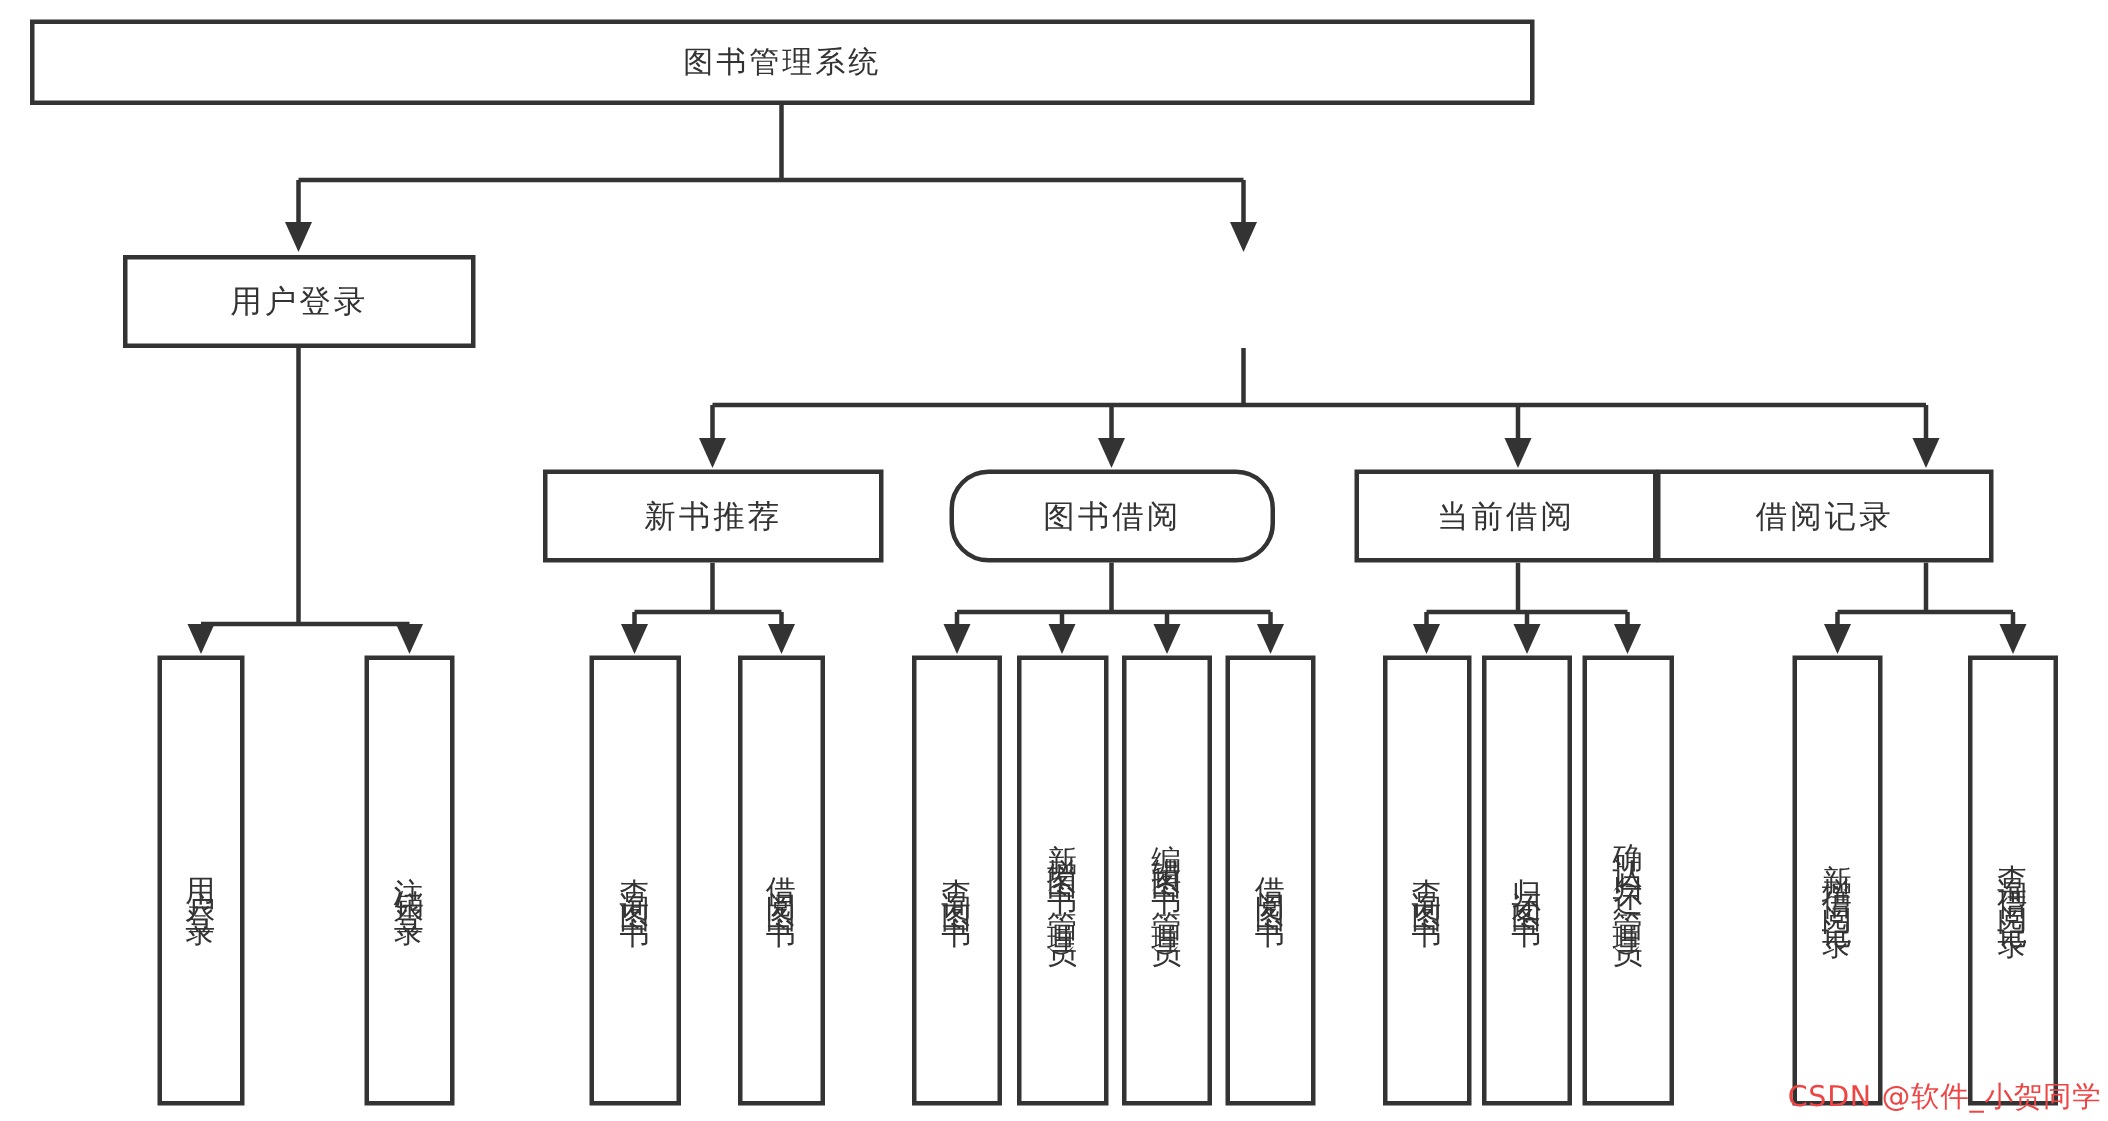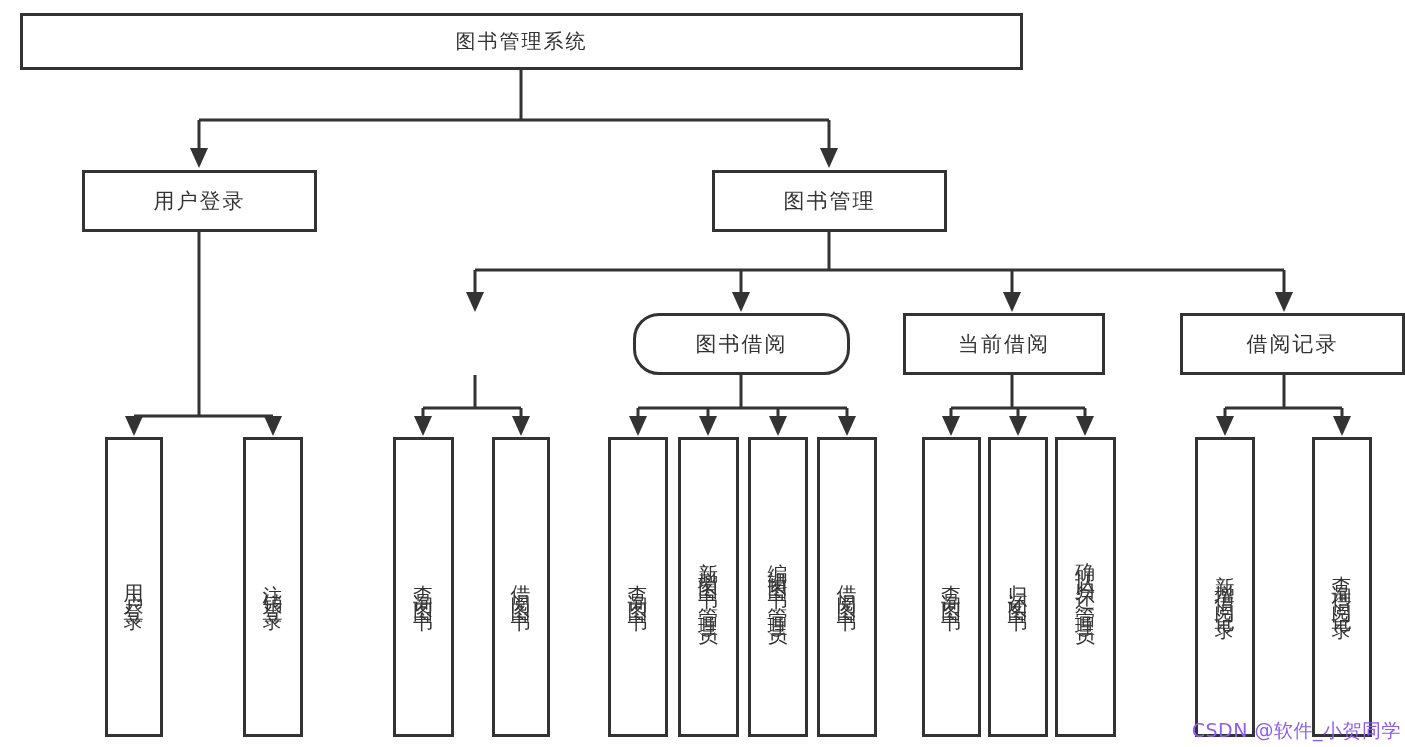--- a/index.html
+++ b/index.html
@@ -51,21 +51,21 @@
     letter-spacing: 9px;
     color: #333333;
     white-space: nowrap;
   }
   .watermark {
     position: absolute;
     right: 4px;
     bottom: 3px;
     font-size: 19px;
     letter-spacing: 0.5px;
-    color: #8b5cf6;
+    color: #ef4444;
     z-index: 3;
     pointer-events: none;
   }
 </style>
 </head>
 <body>
 
 <div class="canvas">
 
   <svg class="connectors" width="1405" height="747" viewBox="0 0 1405 747">
@@ -101,31 +101,31 @@
     </g>
   </svg>
 
   <div class="hbox root" style="left:20px; top:13px; width:1003px; height:57px;">
     <span>图书管理系统</span>
   </div>
 
   <div class="hbox" style="left:82px; top:170px; width:235px; height:62px;">
     <span>用户登录</span>
   </div>
-  <div class="hbox" style="left:712px; top:170px; width:235px; height:62px;">
-    <span>图书管理</span>
+
+  <div class="hbox" style="left:362px; top:313px; width:227px; height:62px;">
+    <span>新书推荐</span>
   </div>
-
   <div class="hbox" style="left:633px; top:313px; width:217px; height:62px;border-radius:26px;">
     <span>图书借阅</span>
   </div>
   <div class="hbox" style="left:903px; top:313px; width:202px; height:62px;">
     <span>当前借阅</span>
   </div>
-  <div class="hbox" style="left:1180px; top:313px; width:225px; height:62px;">
+  <div class="hbox" style="left:1104px; top:313px; width:225px; height:62px;">
     <span>借阅记录</span>
   </div>
 
   <div class="leaf" style="left:105px; top:437px; width:58px; height:300px;">
     <span class="vtext">用户登录</span>
   </div>
   <div class="leaf" style="left:243px; top:437px; width:60px; height:300px;">
     <span class="vtext">注销登录</span>
   </div>
   <div class="leaf" style="left:393px; top:437px; width:61px; height:300px;">

